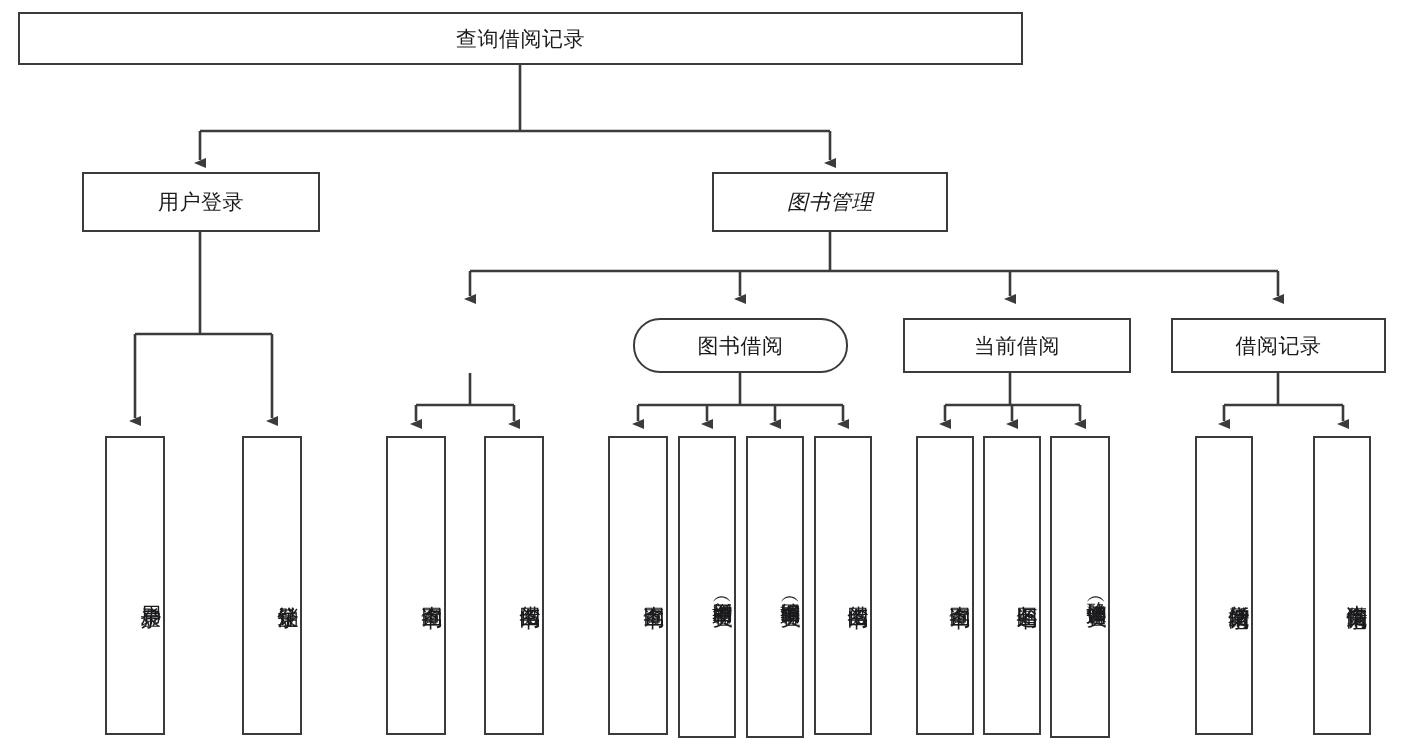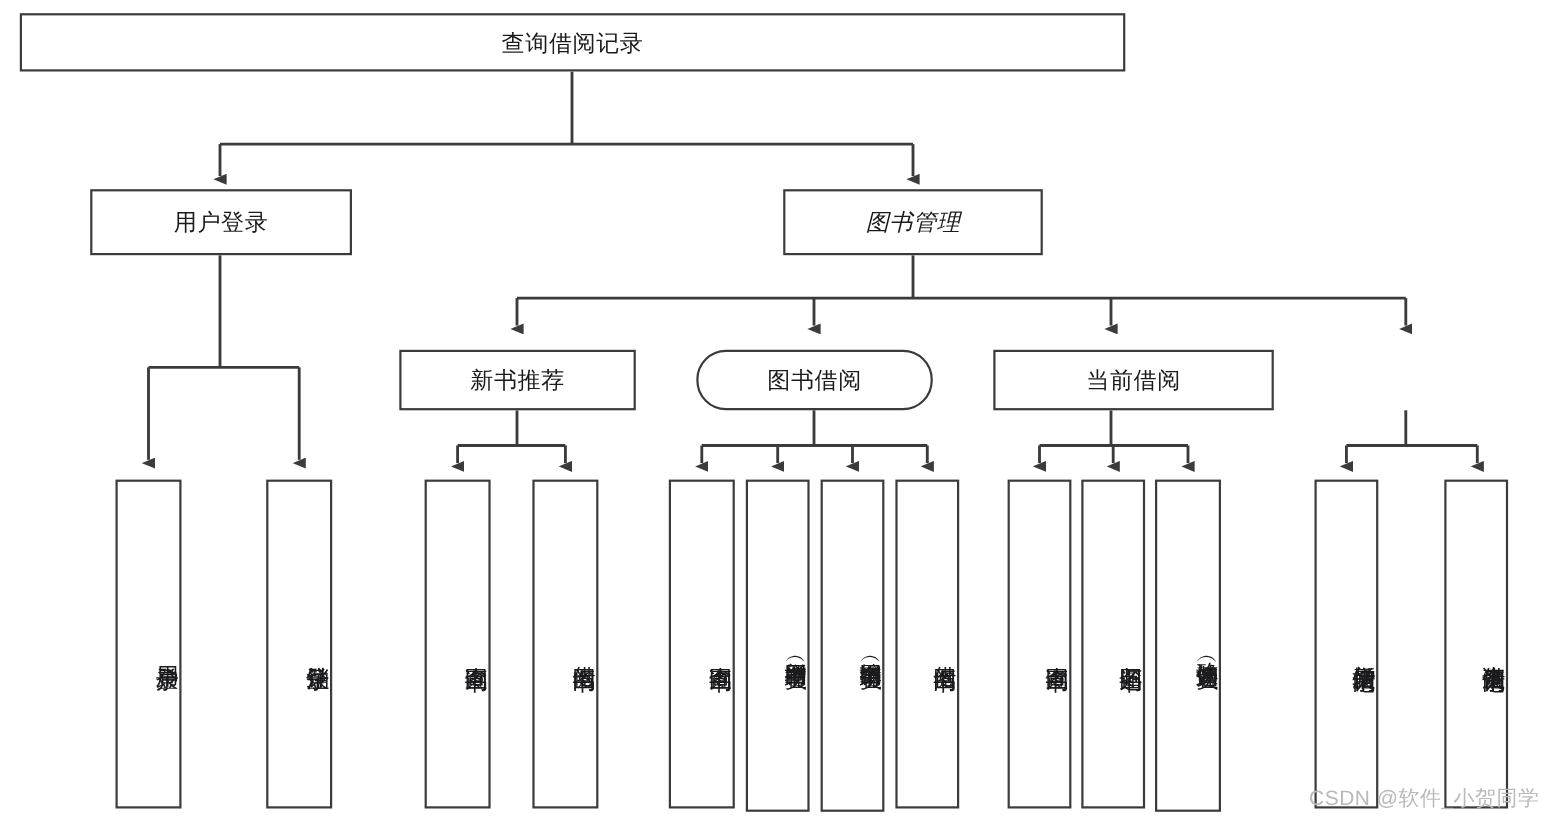--- a/index.html
+++ b/index.html
@@ -123,28 +123,28 @@
     <span>查询借阅记录</span>
   </div>
 
   <div class="node horiz" style="left:82px; top:172px; width:238px; height:60px;">
     <span>用户登录</span>
   </div>
   <div class="node horiz" style="left:712px; top:172px; width:236px; height:60px;font-style:italic;">
     <span>图书管理</span>
   </div>
 
-  <div class="node horiz" style="left:363px; top:318px; width:215px; height:55px;">
-    <span>新书推荐</span>
-  </div>
   <div class="node horiz" style="left:633px; top:318px; width:215px; height:55px;border-radius:27px;">
     <span>图书借阅</span>
   </div>
-  <div class="node horiz" style="left:903px; top:318px; width:255px; height:55px;">
+  <div class="node horiz" style="left:903px; top:318px; width:228px; height:55px;">
     <span>当前借阅</span>
+  </div>
+  <div class="node horiz" style="left:1171px; top:318px; width:215px; height:55px;">
+    <span>借阅记录</span>
   </div>
 
   <div class="node vert" style="left:105px; top:436px; width:60px; height:299px;">
     <span>用户登录</span>
   </div>
   <div class="node vert" style="left:242px; top:436px; width:60px; height:299px;">
     <span>注销登录</span>
   </div>
 
   <div class="node vert" style="left:386px; top:436px; width:60px; height:299px;">
@@ -177,15 +177,14 @@
     <span>确认归还（管理员）</span>
   </div>
 
   <div class="node vert" style="left:1195px; top:436px; width:58px; height:299px;">
     <span>新增借阅记录</span>
   </div>
   <div class="node vert" style="left:1313px; top:436px; width:58px; height:299px;">
     <span>查询借阅记录</span>
   </div>
 
-  <div class="watermark">CSDN @软件_小贺同学</div>
 
 </div>
 
 </body></html>

